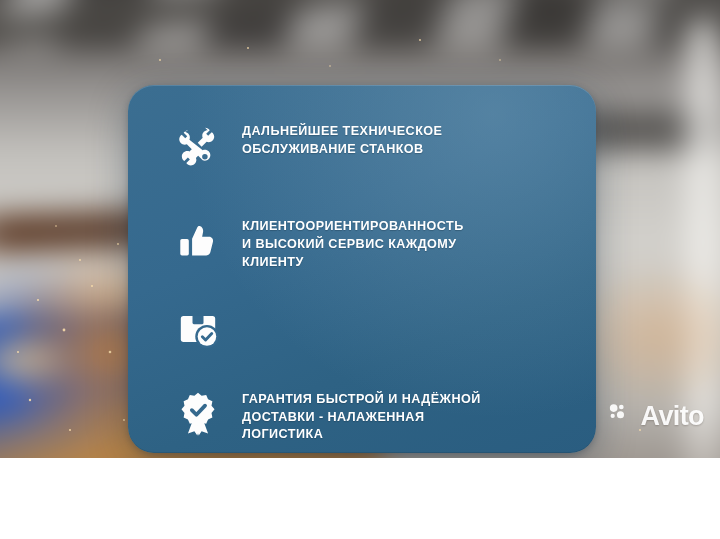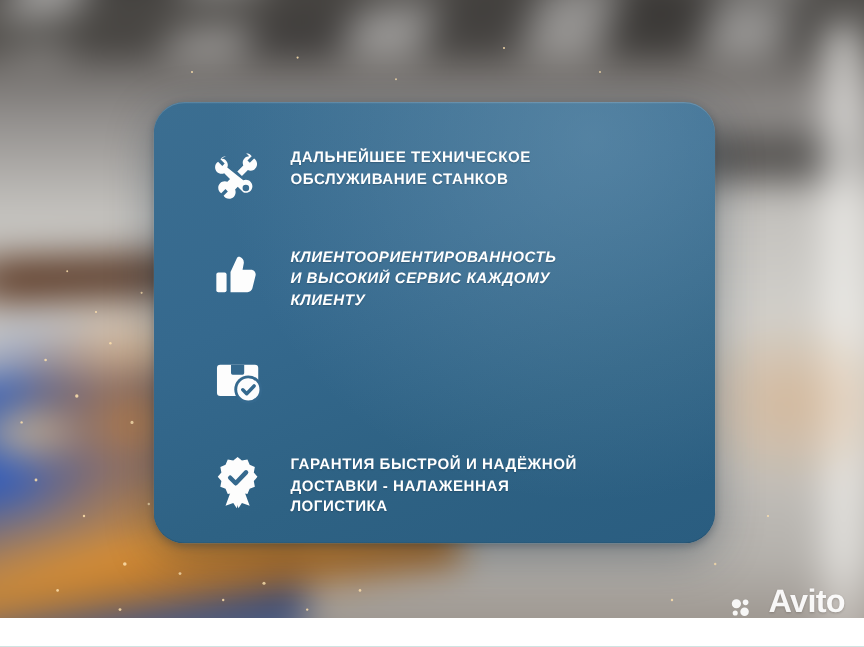--- a/index.html
+++ b/index.html
@@ -5,21 +5,21 @@
   * { margin:0; padding:0; box-sizing:border-box; }
 
   html, body {
     width:720px; height:539px;
     overflow:hidden;
     font-family:"Liberation Sans", sans-serif;
   }
 
   #stage {
     position:relative;
-    width:720px; height:515px;
+    width:720px; height:458px;
     background:#0f766e;
     overflow:hidden;
   }
 
   
   #bg {
     position:absolute; inset:-40px;
     filter:blur(14px) saturate(1.05);
   }
   .bgl { position:absolute; }
@@ -162,32 +162,32 @@
     line-height:1.42;
     letter-spacing:.45px;
     text-transform:uppercase;
     white-space:pre-line;
     text-shadow:0 1px 1px rgba(16,40,56,.30);
     padding-top:2px;
   }
 
   
   .feature.r1 { margin-top:2px; }
-  .feature.r2 { margin-top:12px;font-style:italic; }
+  .feature.r2 { margin-top:24px; }
   .feature.r3 { margin-top:10px; }
   .feature.r4 { margin-top:14px; }
   .feature.r4 .feature-icon svg { width:46px; height:46px; }
   .feature.r3 .feature-icon svg { width:44px; height:44px; }
 
   
   #watermark {
     position:absolute;
-    right:16px; bottom:0;
+    right:16px; bottom:28px;
     display:flex;
-    align-items:flex-end;
+    align-items:flex-start;
     gap:15px;
     opacity:.92;
   }
   #watermark .wm-mark { width:17px; height:17px; display:block; }
   #watermark .wm-mark circle { fill:#ffffff; }
   #watermark .wm-text {
     font-size:27px;
     font-weight:bold;
     color:#ffffff;
     letter-spacing:-.6px;

